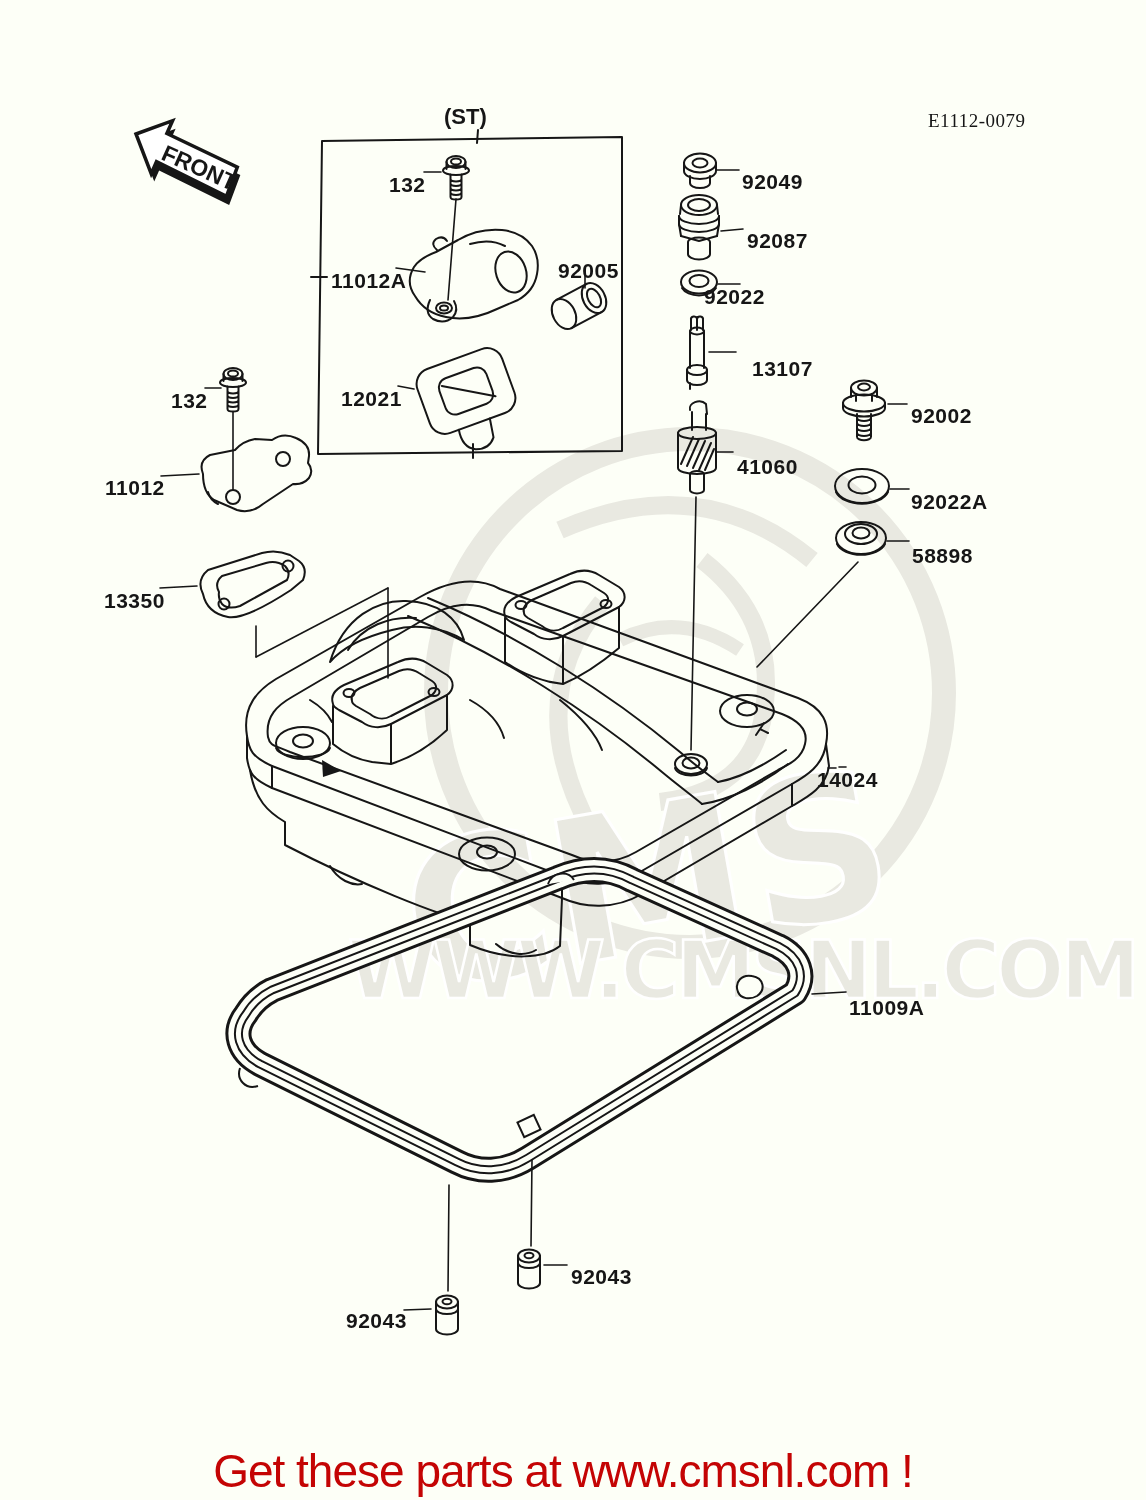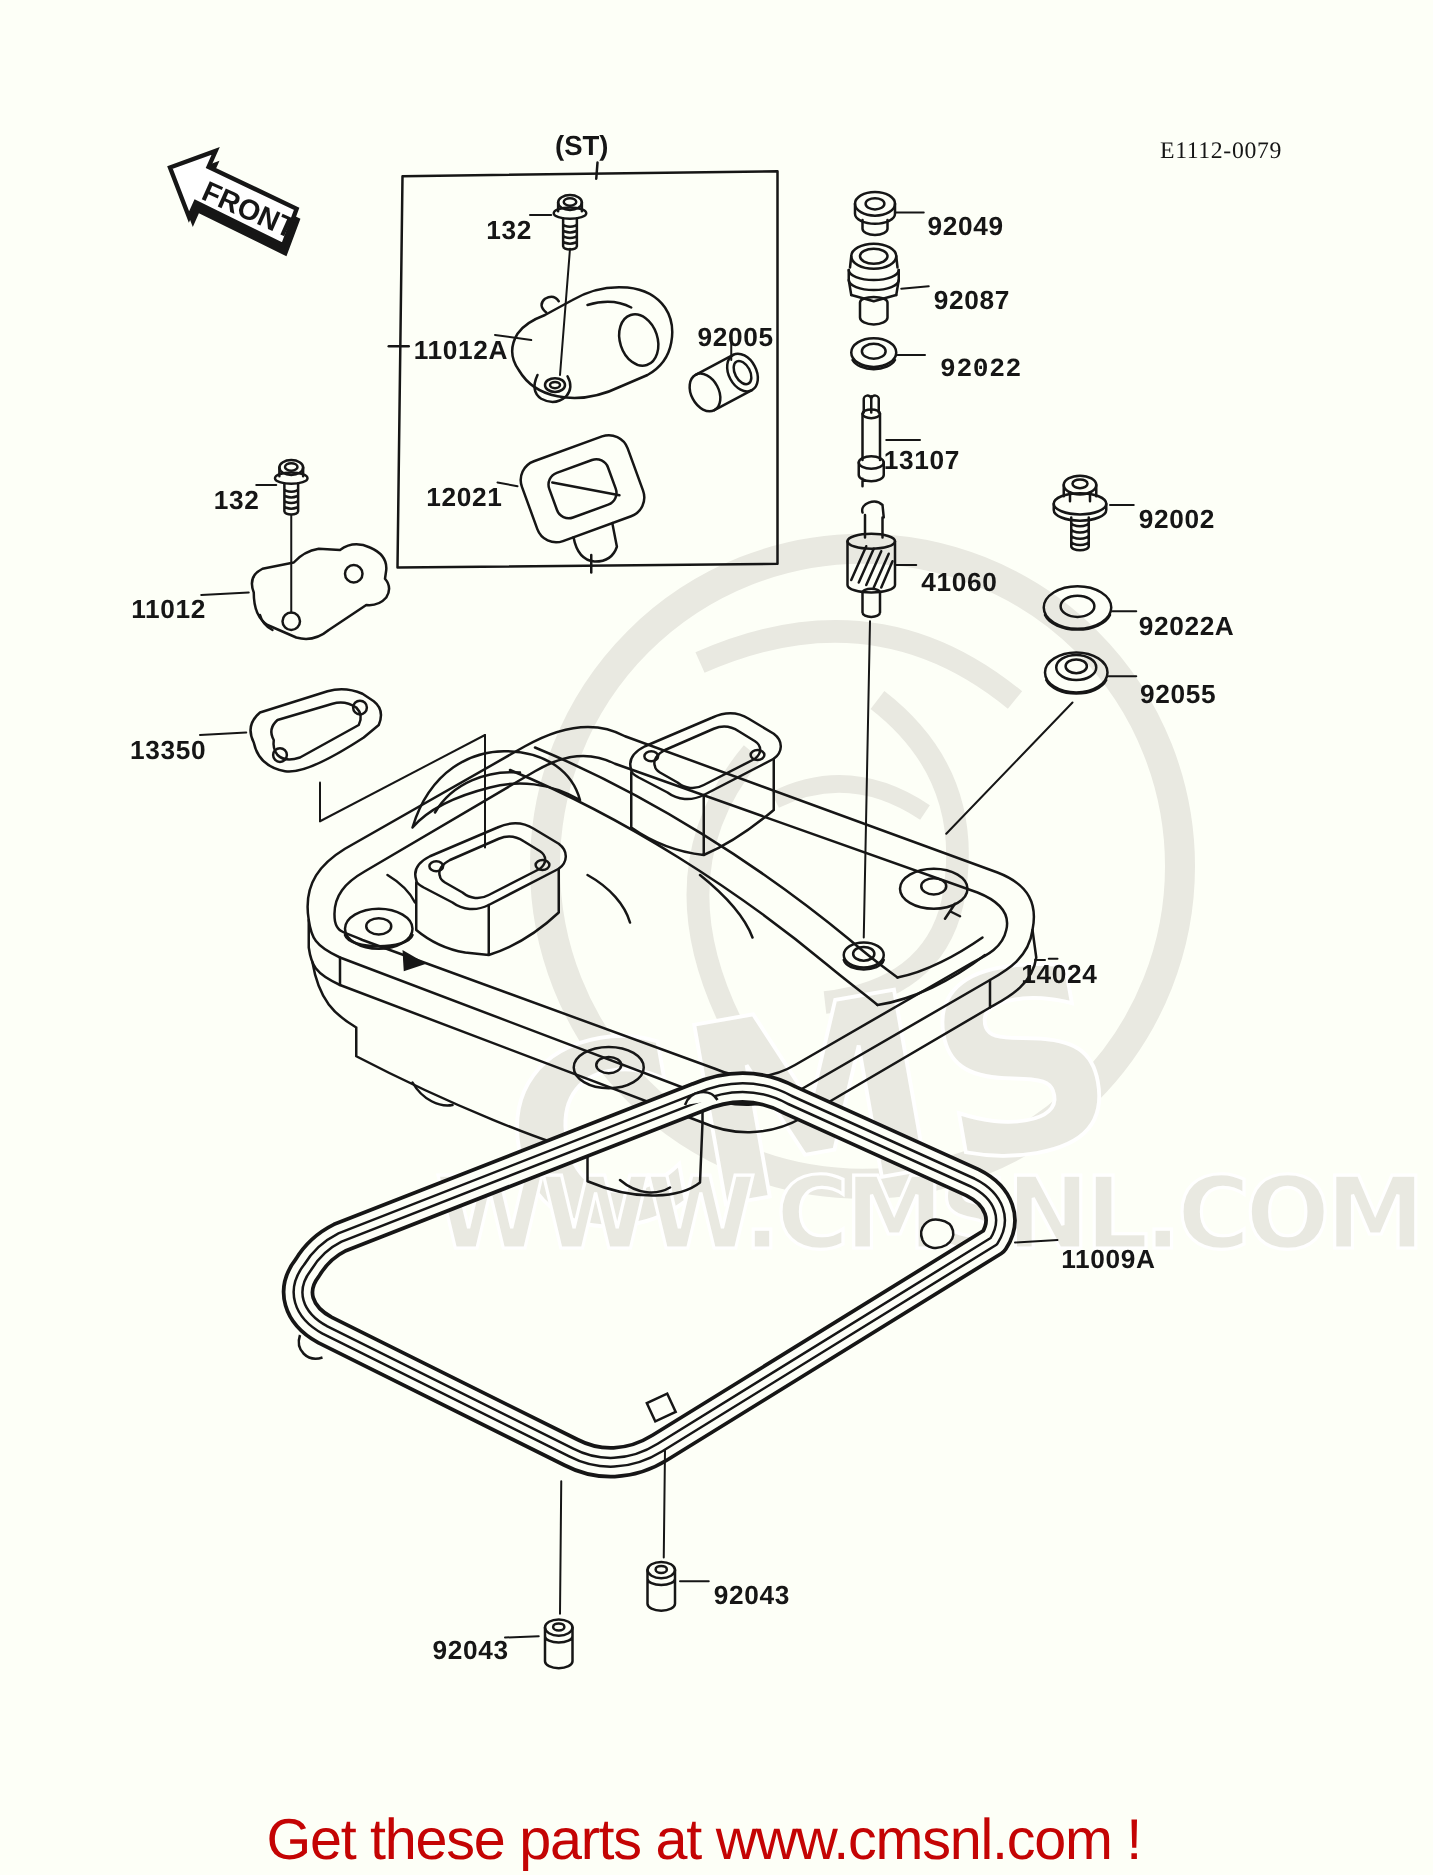--- a/index.html
+++ b/index.html
@@ -286,25 +286,25 @@
 
   <div class="plabel" style="left:389px;top:161px;">132</div>
   <div class="plabel" style="left:331px;top:257px;">11012A</div>
   <div class="plabel" style="left:558px;top:247px;">92005</div>
   <div class="plabel" style="left:341px;top:375px;">12021</div>
   <div class="plabel" style="left:171px;top:377px;">132</div>
   <div class="plabel" style="left:105px;top:464px;">11012</div>
   <div class="plabel" style="left:104px;top:577px;">13350</div>
   <div class="plabel" style="left:742px;top:158px;">92049</div>
   <div class="plabel" style="left:747px;top:217px;">92087</div>
-  <div class="plabel" style="left:752px;top:273px;font-family:Liberation Mono, monospace;">92022</div>
-  <div class="plabel" style="left:707px;top:345px;text-align:right;">13107</div>
+  <div class="plabel" style="left:704px;top:273px;">92022</div>
+  <div class="plabel" style="left:752px;top:345px;text-align:right;">13107</div>
   <div class="plabel" style="left:737px;top:443px;">41060</div>
   <div class="plabel" style="left:911px;top:392px;">92002</div>
   <div class="plabel" style="left:911px;top:478px;">92022A</div>
-  <div class="plabel" style="left:912px;top:532px;">92055</div>
+  <div class="plabel" style="left:912px;top:532px;">58898</div>
   <div class="plabel" style="left:817px;top:756px;text-align:right;">14024</div>
   <div class="plabel" style="left:849px;top:984px;">11009A</div>
   <div class="plabel" style="left:571px;top:1253px;">92043</div>
   <div class="plabel" style="left:346px;top:1297px;">92043</div>
 
   <div class="footer-cta">Get these parts at www.cmsnl.com !</div>
 </div>
 
 </body></html>

